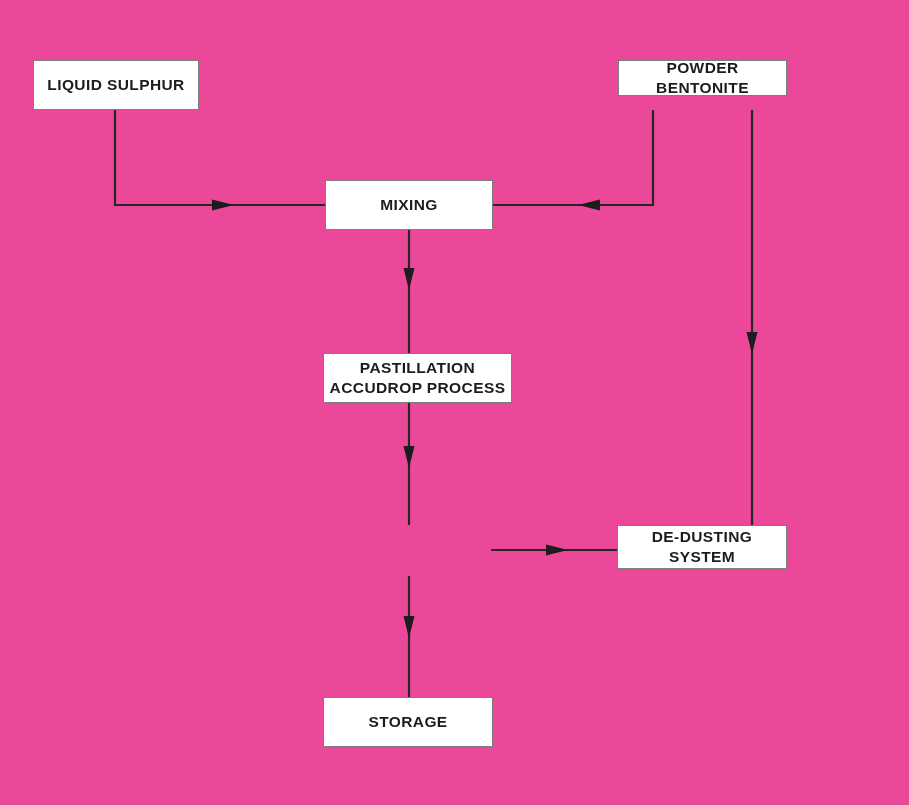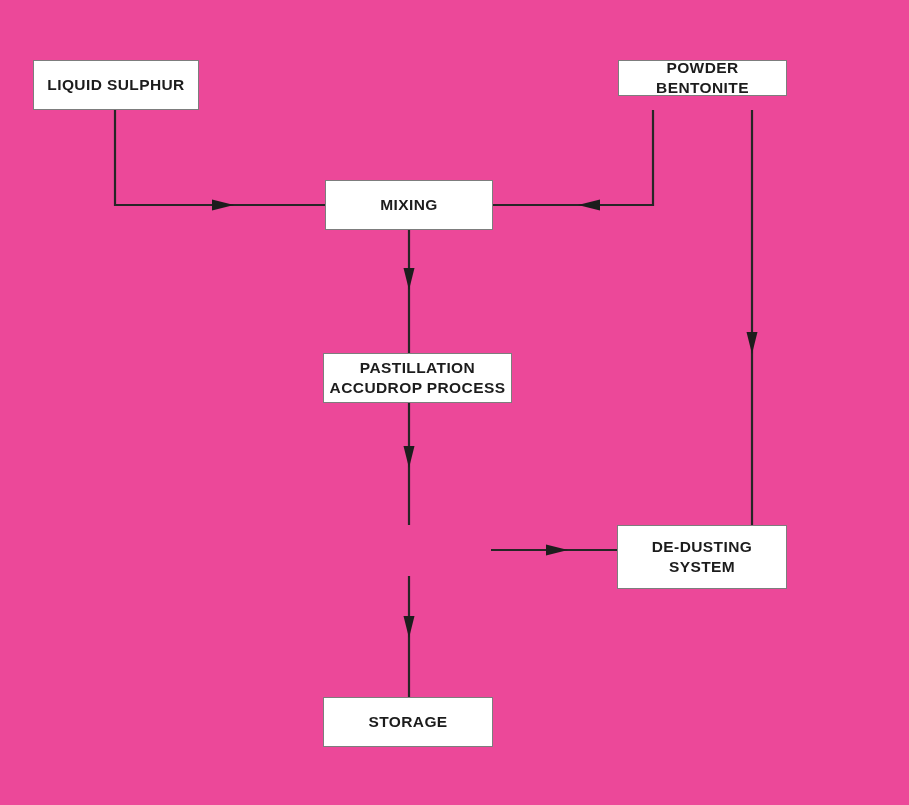--- a/index.html
+++ b/index.html
@@ -105,21 +105,21 @@
   <div class="node" style="left:325px; top:180px; width:168px; height:50px;">
     <span class="label">MIXING</span>
   </div>
 
   <div class="node" style="left:323px; top:353px; width:189px; height:50px;">
     <span class="label">PASTILLATION
 ACCUDROP PROCESS</span>
   </div>
 
 
-  <div class="node" style="left:617px; top:525px; width:170px; height:64px;">
+  <div class="node" style="left:617px; top:525px; width:170px; height:44px;">
     <span class="label">DE-DUSTING SYSTEM</span>
   </div>
 
   <div class="node" style="left:323px; top:697px; width:170px; height:50px;align-items:center;">
     <span class="label">STORAGE</span>
   </div>
 
 </div>
 
 </body></html>

